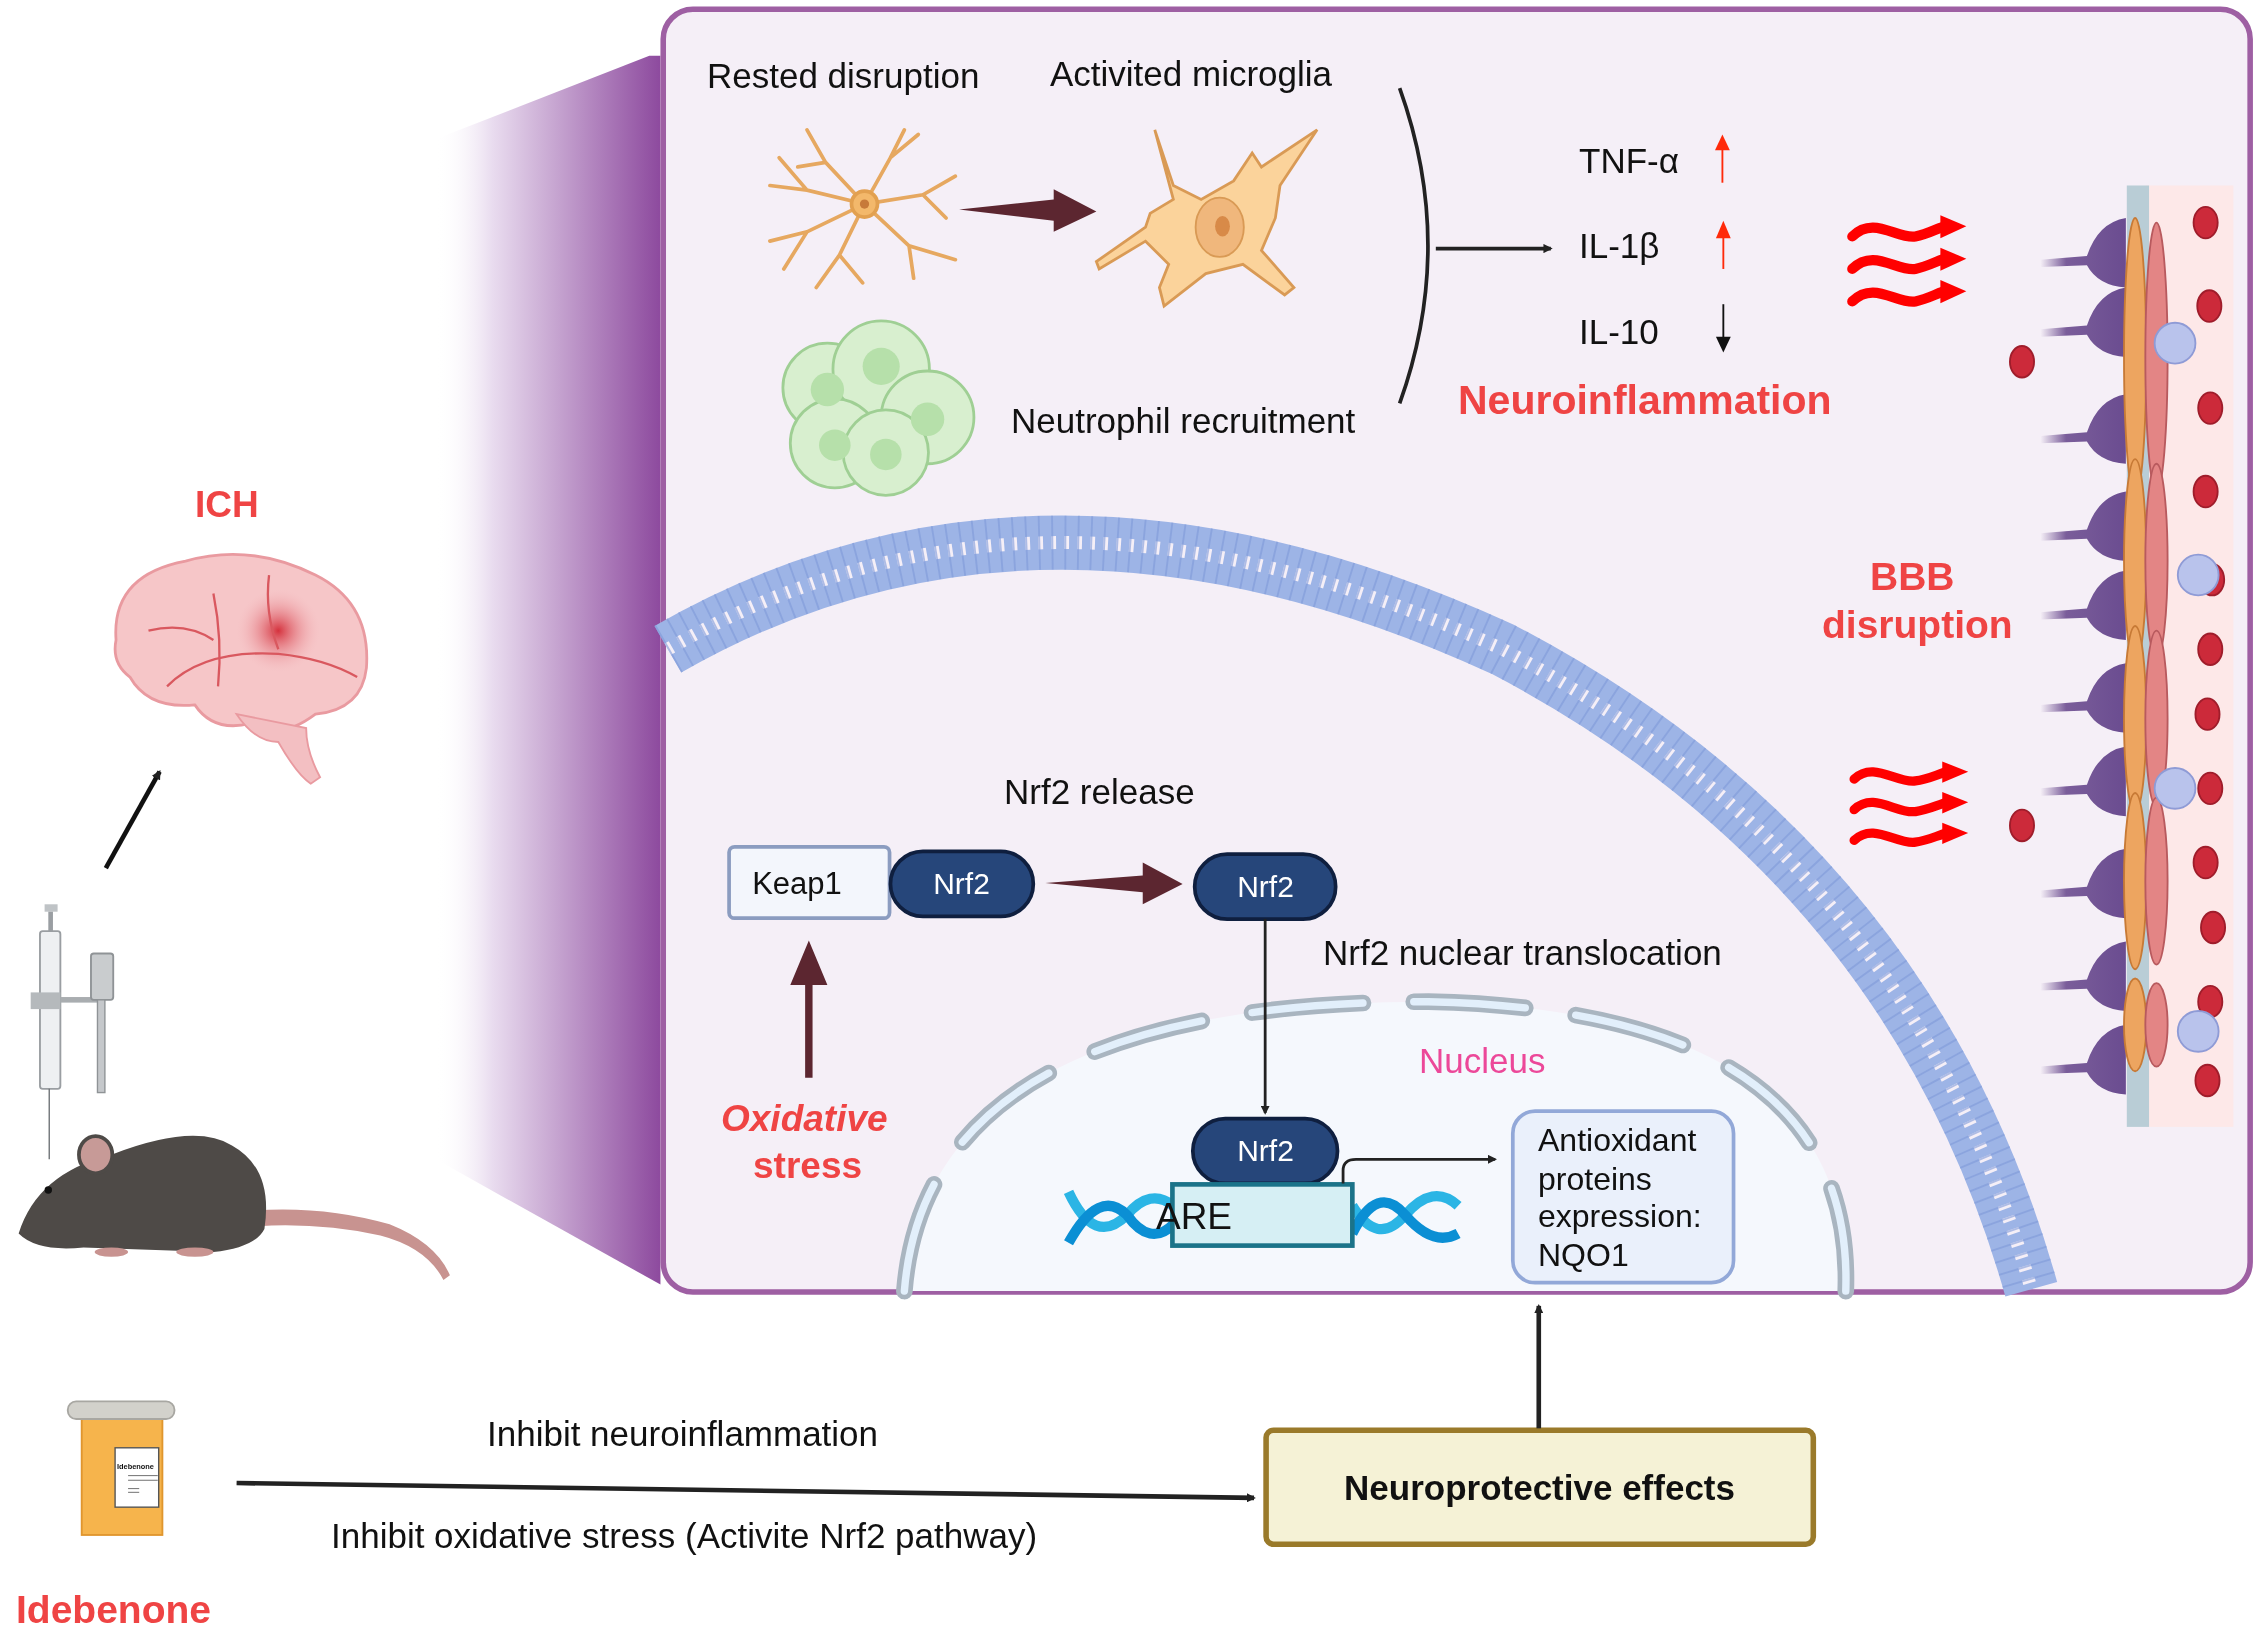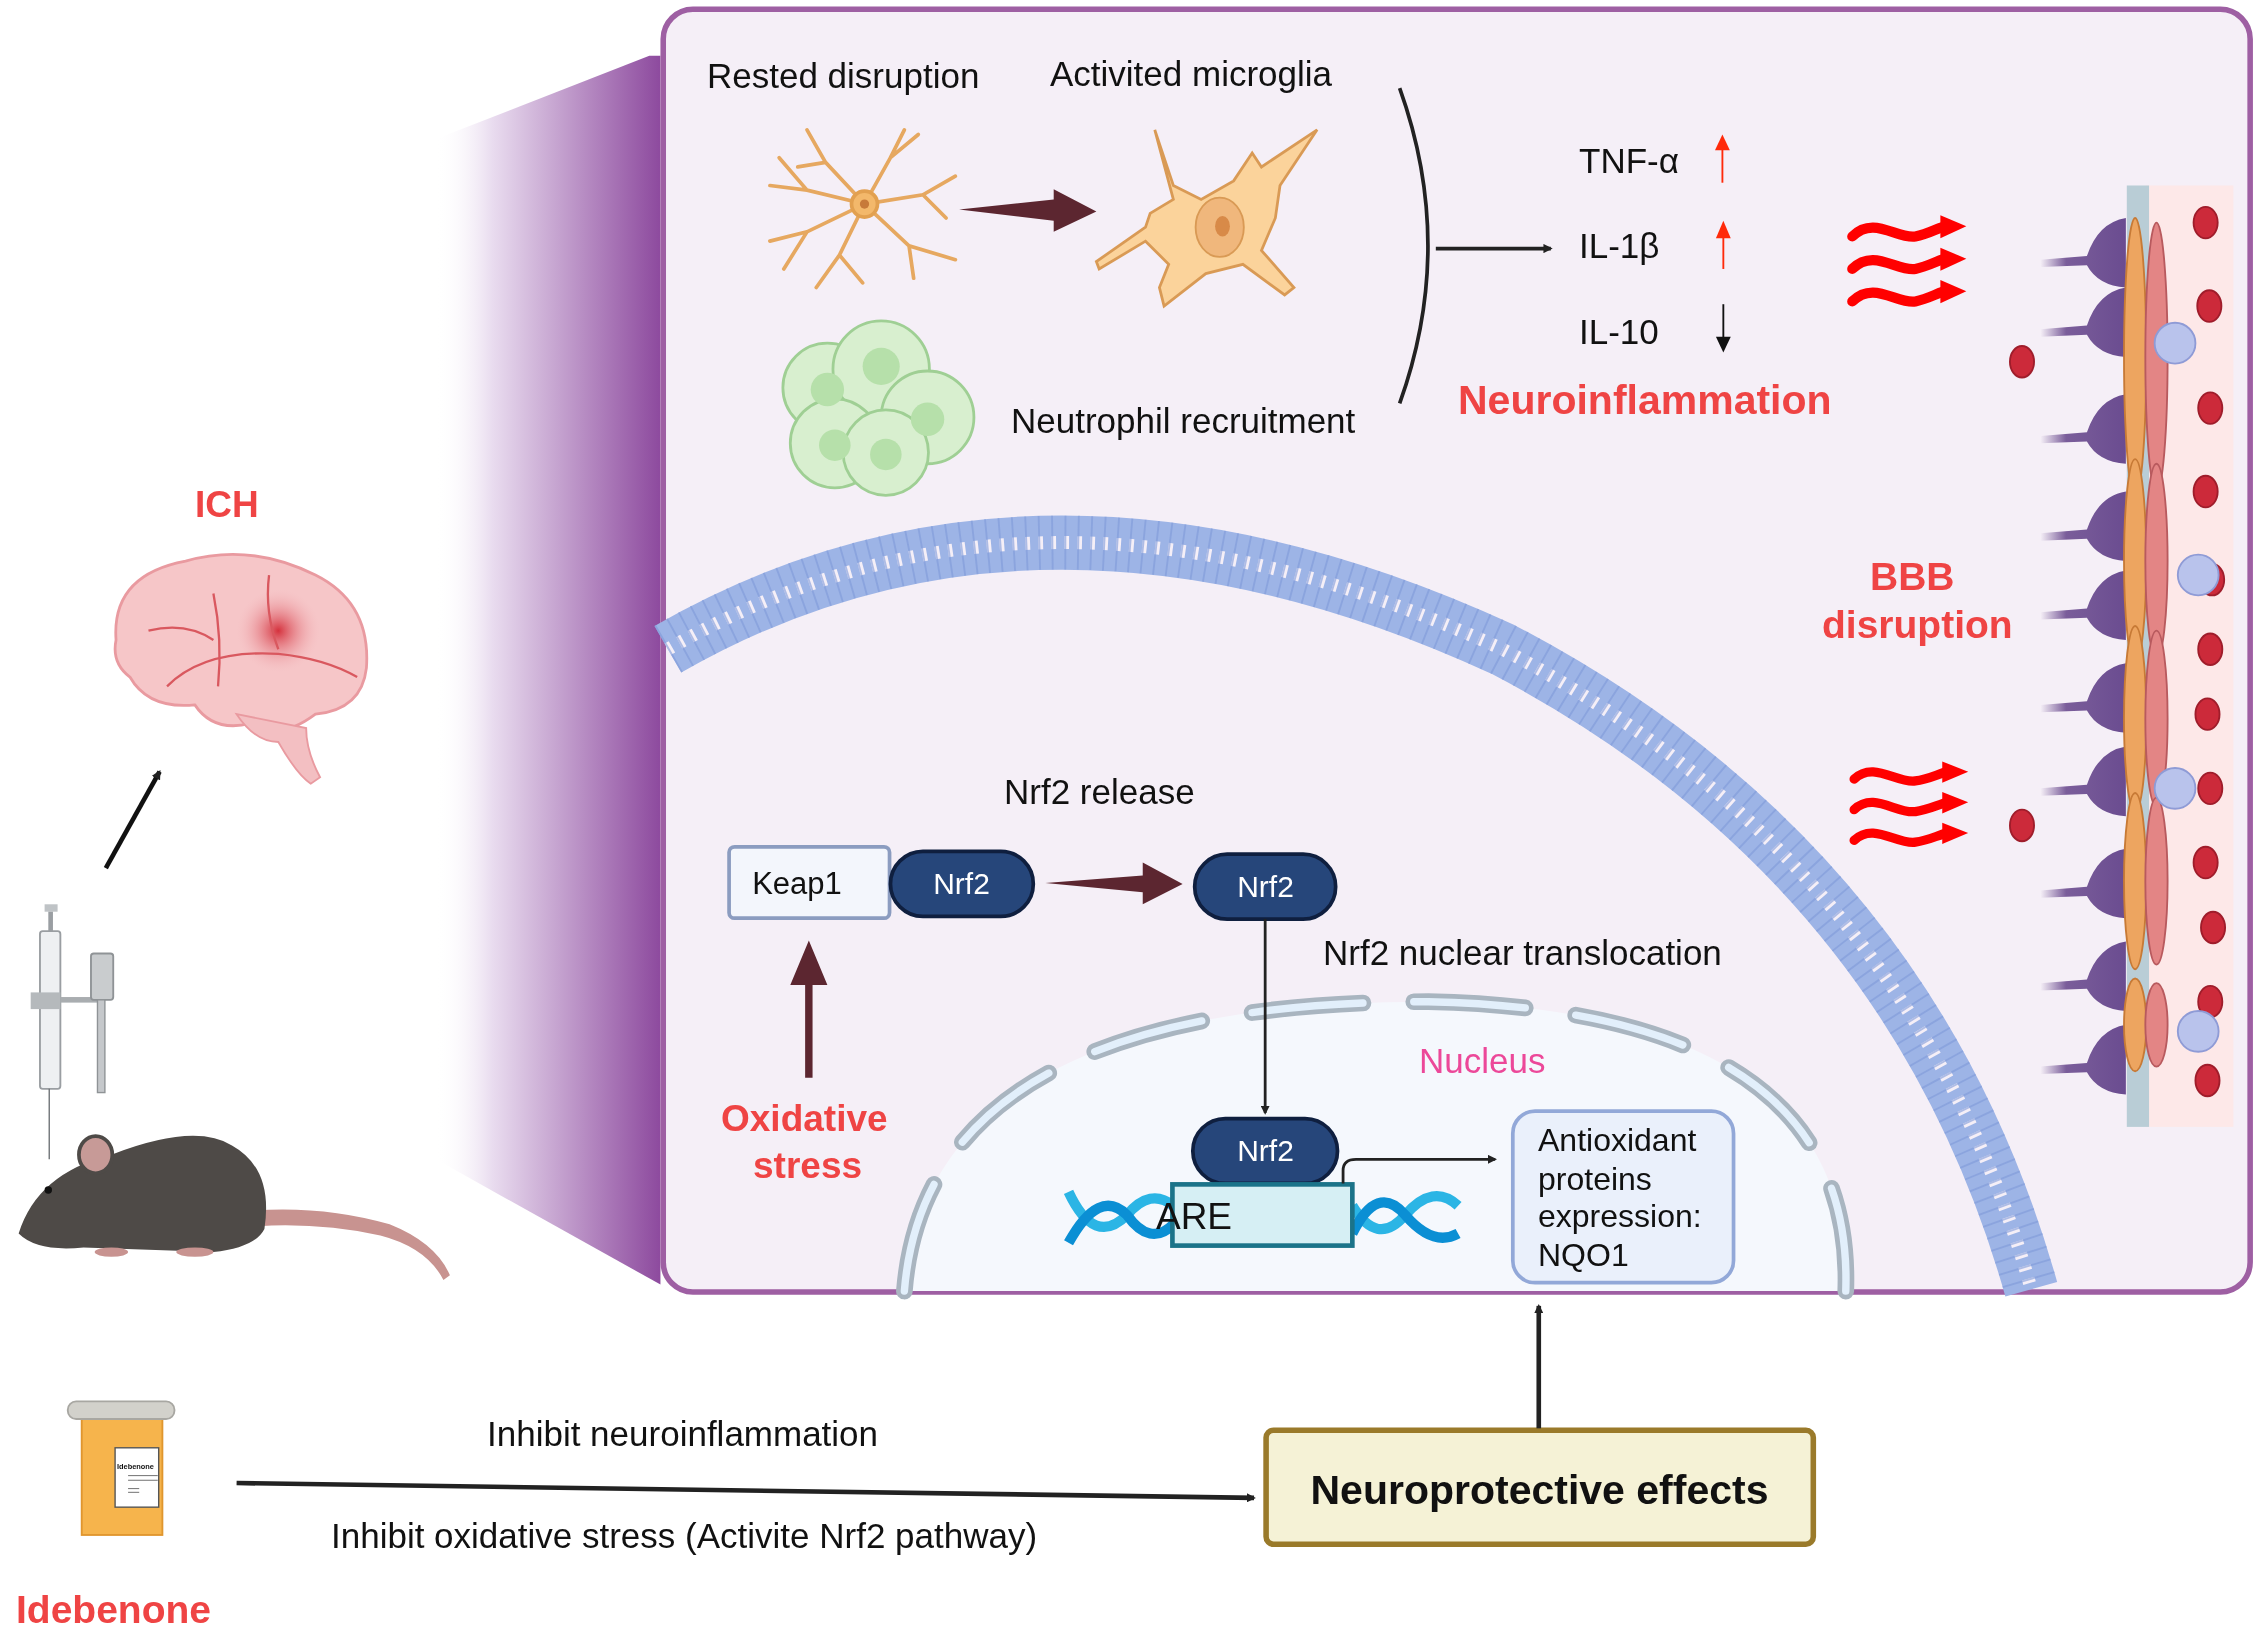--- a/index.html
+++ b/index.html
@@ -254,27 +254,27 @@
 <div class="txt red-bold" style="left:1822px;top:605px;font-size:39px;">disruption</div>
 
 <div class="txt lbl" style="left:1004px;top:774px;">Nrf2 release</div>
 <div class="box-text" style="left:729px;top:868px;width:136px;">Keap1</div>
 <div class="pill-text" style="left:890px;top:869px;width:143px;">Nrf2</div>
 <div class="pill-text" style="left:1195px;top:872px;width:141px;">Nrf2</div>
 <div class="txt lbl" style="left:1323px;top:935px;">Nrf2 nuclear translocation</div>
 <div class="txt" style="left:1419px;top:1043px;font-size:35px;color:#ec4899;">Nucleus</div>
 <div class="pill-text" style="left:1193px;top:1136px;width:145px;">Nrf2</div>
 <div class="box-text" style="left:1104px;top:1198px;width:180px;font-weight:normal;font-size:37px;">ARE</div>
-<div class="txt red-bold" style="left:721px;top:1100px;font-size:37px;">Oxidative</div>
+<div class="txt red-bold" style="left:721px;top:1100px;font-size:37px;font-style:italic;">Oxidative</div>
 <div class="txt red-bold" style="left:753px;top:1147px;font-size:37px;">stress</div>
 <div class="txt" style="left:1538px;top:1124px;font-size:32px;">Antioxidant</div>
 <div class="txt" style="left:1538px;top:1163px;font-size:32px;">proteins</div>
 <div class="txt" style="left:1538px;top:1200px;font-size:32px;">expression:</div>
 <div class="txt" style="left:1538px;top:1239px;font-size:32px;">NQO1</div>
 
 <div class="txt red-bold" style="left:195px;top:486px;font-size:37px;">ICH</div>
 <div class="txt" style="left:117px;top:1463px;font-size:7.4px;font-weight:bold;">Idebenone</div>
 <div class="txt red-bold" style="left:16px;top:1590px;font-size:39px;">Idebenone</div>
 
 <div class="txt lbl" style="left:487px;top:1416px;">Inhibit neuroinflammation</div>
 <div class="txt lbl" style="left:331px;top:1518px;">Inhibit oxidative stress (Activite Nrf2 pathway)</div>
-<div class="txt" style="left:1266px;top:1470px;width:547px;text-align:center;font-size:41px;font-weight:bold;">Neuroprotective effects</div>
+<div class="txt" style="left:1266px;top:1470px;width:547px;text-align:center;font-size:35px;font-weight:bold;">Neuroprotective effects</div>
 
 
 </body></html>

